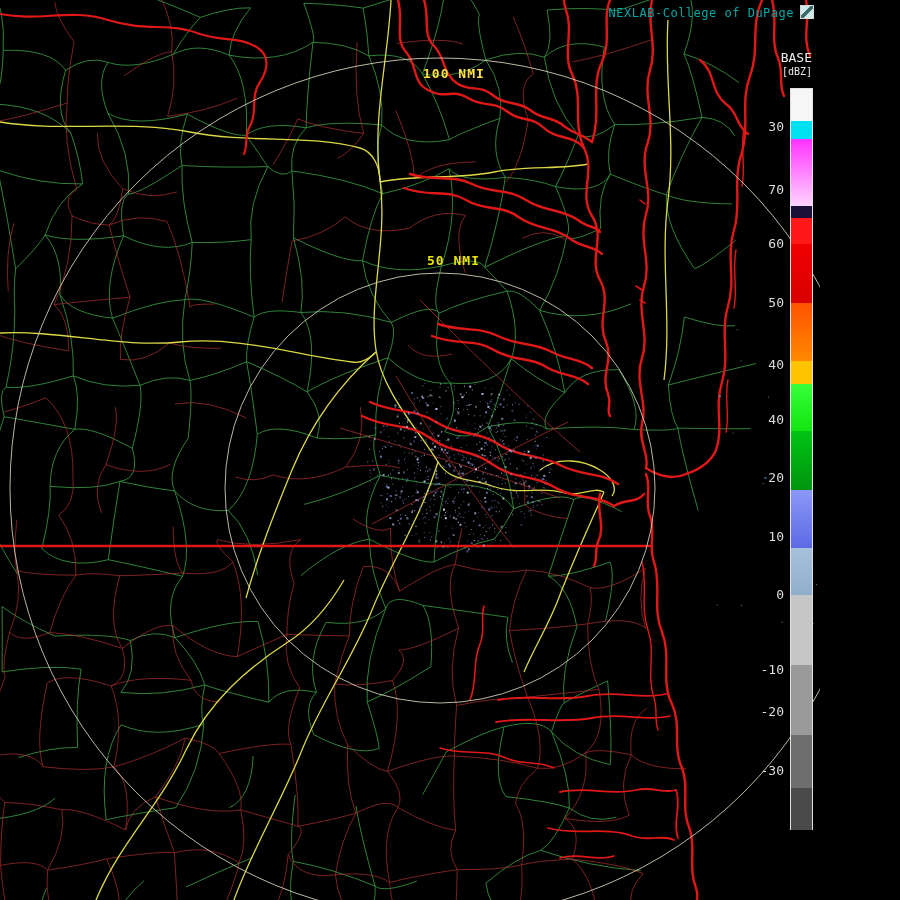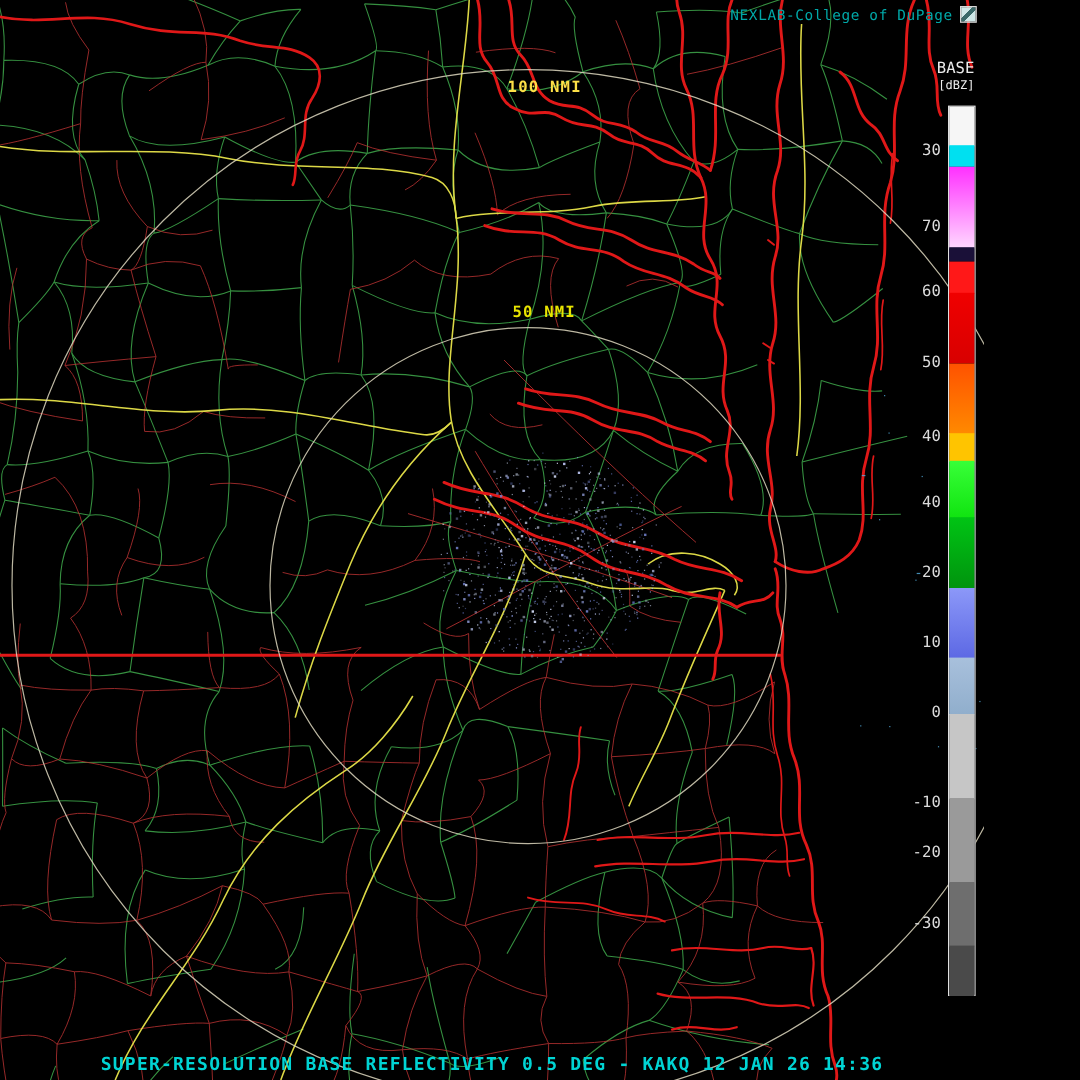--- a/index.html
+++ b/index.html
@@ -1444,21 +1444,20 @@
       <div class="seg" style="top: 459.2px; height: 47.4px; background: linear-gradient(rgb(168, 192, 220), rgb(144, 174, 204));"></div>
       <div class="seg" style="top: 506px; height: 70.8px; background: rgb(198, 198, 198);"></div>
       <div class="seg" style="top: 576.2px; height: 70.8px; background: rgb(154, 154, 154);"></div>
       <div class="seg" style="top: 646.4px; height: 53.2px; background: rgb(110, 110, 110);"></div>
       <div class="seg" style="top: 699.1px; height: 41.5px; background: rgb(74, 74, 74);"></div>
     </div>
 
   <div class="ring-label" id="lbl100" style="color: #fde047;">100 NMI</div>
   <div class="ring-label" id="lbl50" style="color: rgb(232, 228, 0);">50 NMI</div>
 
-  <div class="footer" style="color: rgb(0, 212, 212);">SUPER-RESOLUTION BASE REFLECTIVITY 0.5 DEG - KAKQ 12 JAN 26 14:36</div>
 <div class="tick" style="top: 126px;">30</div>
     <div class="tick" style="top: 189px;">70</div>
     <div class="tick" style="top: 243px;">60</div>
     <div class="tick" style="top: 301.5px;">50</div>
     <div class="tick" style="top: 344px; margin-top: 20px;">40</div>
     <div class="tick" style="top: 418.5px;">40</div>
     <div class="tick" style="top: 477px;">20</div>
     <div class="tick" style="top: 535.5px;">10</div>
     <div class="tick" style="top: 594px;">0</div>
     <div class="tick" style="top: 652.5px; margin-top: 16px;">-10</div>

